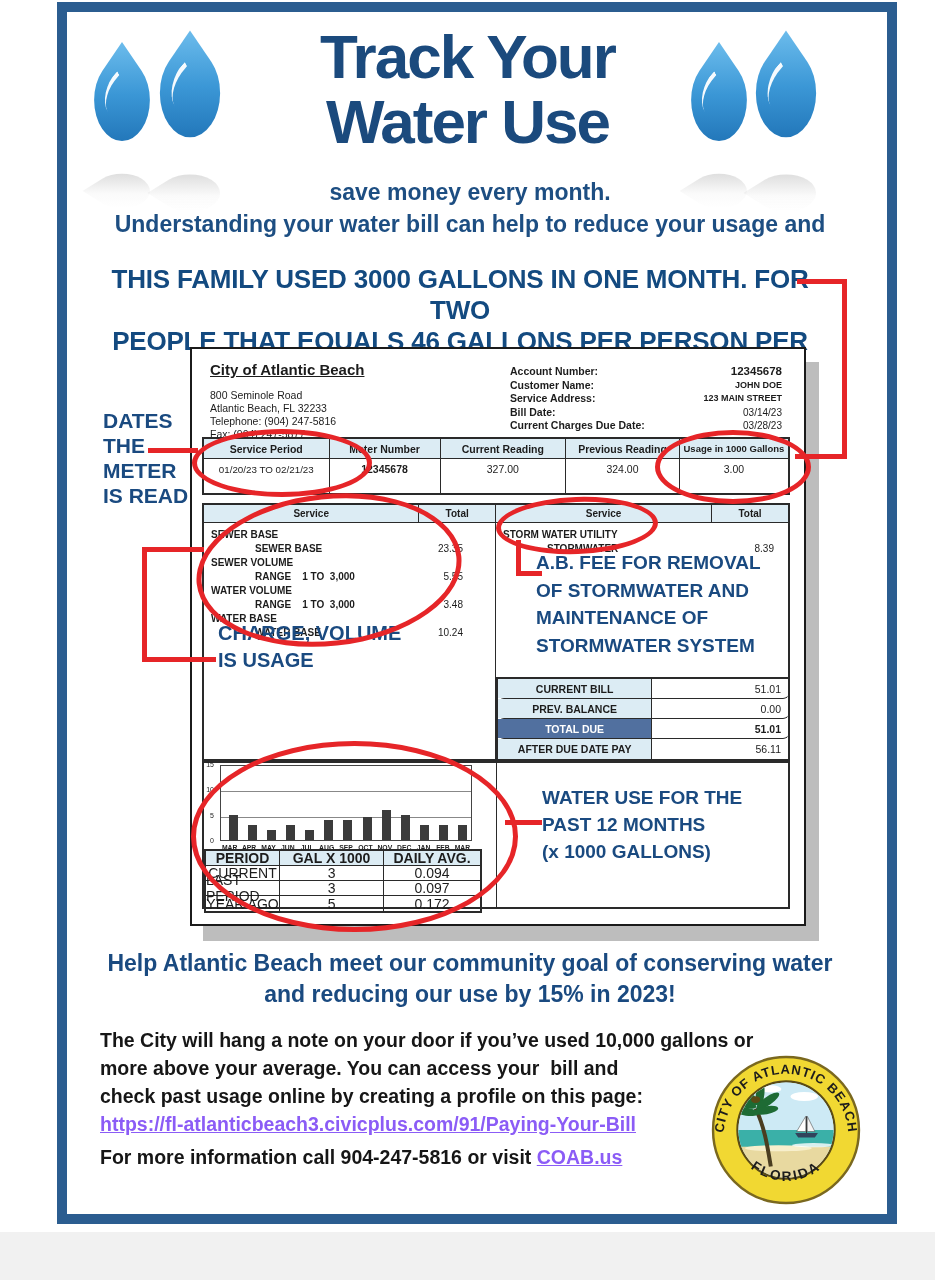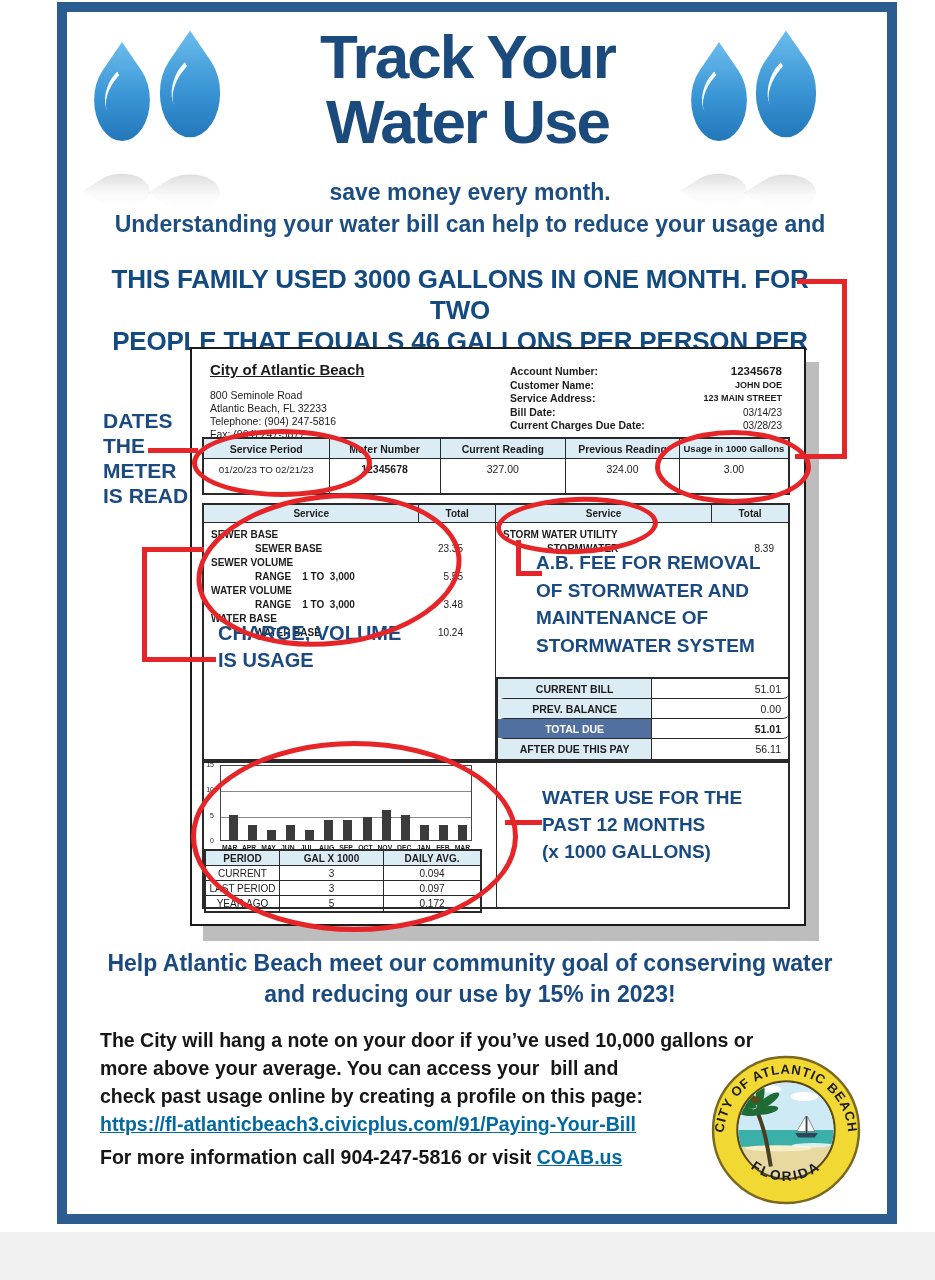--- a/index.html
+++ b/index.html
@@ -96,33 +96,33 @@
         align-items:flex-end;justify-content:space-between;}
   .bar{width:9px;background:#3b3b3b;}
   .yticks{position:absolute;left:4px;top:416px;width:21px;height:80px;font-size:7px;color:#222;}
   .yticks div{position:absolute;right:3px;}
   .months{position:absolute;left:28px;top:495px;width:252px;display:flex;
         font-size:6.8px;font-weight:bold;color:#222;}
   .months div{flex:1;text-align:center;}
   .usage{position:absolute;left:12px;top:500px;width:278px;border:2px solid #2a2a2a;}
   .u-row{display:flex;border-bottom:1px solid #2a2a2a;height:15px;}
   .u-row:last-child{border-bottom:none;}
-  .u-row div{display:flex;align-items:center;justify-content:center;font-size:10px;
+  .u-row div{display:flex;align-items:center;justify-content:center;font-size:14px;
         border-right:1px solid #2a2a2a;}
   .u-row div:last-child{border-right:none;}
   .u-c1{width:27%;} .u-c2{width:38%;} .u-c3{width:35%;}
   .u-row.head div{background:#dcecf4;font-weight:bold;}
 
   
   .help{position:absolute;left:70px;top:948px;width:800px;text-align:center;
         color:#1a4a80;font-weight:bold;font-size:23px;line-height:31px;}
   .para{position:absolute;left:100px;top:1026px;width:650px;color:#161616;
         font-weight:bold;font-size:19.5px;line-height:28px;}
   .para-line{white-space:pre;}
-  a.link{color:#0369a1;text-decoration:underline;cursor:pointer;}
+  a.link{color:#8b5cf6;text-decoration:underline;cursor:pointer;}
   .info{position:absolute;left:100px;top:1146px;color:#161616;font-weight:bold;font-size:19.5px;}
   .seal{position:absolute;left:710px;top:1054px;width:152px;height:152px;z-index:4;}
 </style>
 </head>
 <body>
 
 <div class="page">
   <div class="frame"></div>
   <div class="below-strip"></div>
 
@@ -246,21 +246,21 @@
         </div>
         <div class="tot-row">
           <div class="tot-label">PREV. BALANCE</div>
           <div class="tot-value">0.00</div>
         </div>
         <div class="tot-row hl">
           <div class="tot-label">TOTAL DUE</div>
           <div class="tot-value">51.01</div>
         </div>
         <div class="tot-row">
-          <div class="tot-label">AFTER DUE THIS PAY</div>
+          <div class="tot-label">AFTER DUE DATE PAY</div>
           <div class="tot-value">56.11</div>
         </div>
       </div>
 
     <div class="bottom-box">
       <div class="bottom-divider"></div>
     </div>
     <div class="yticks" id="yticks">
         <div style="top: 72px;">0</div>
         <div style="top: 47px;">5</div>

